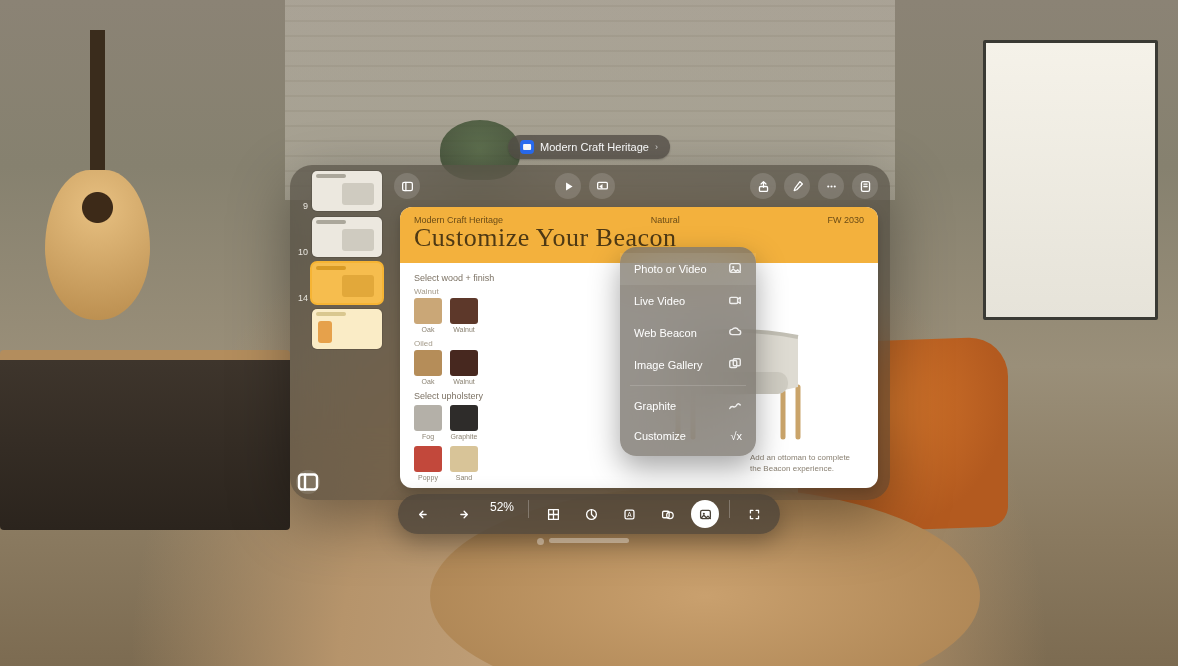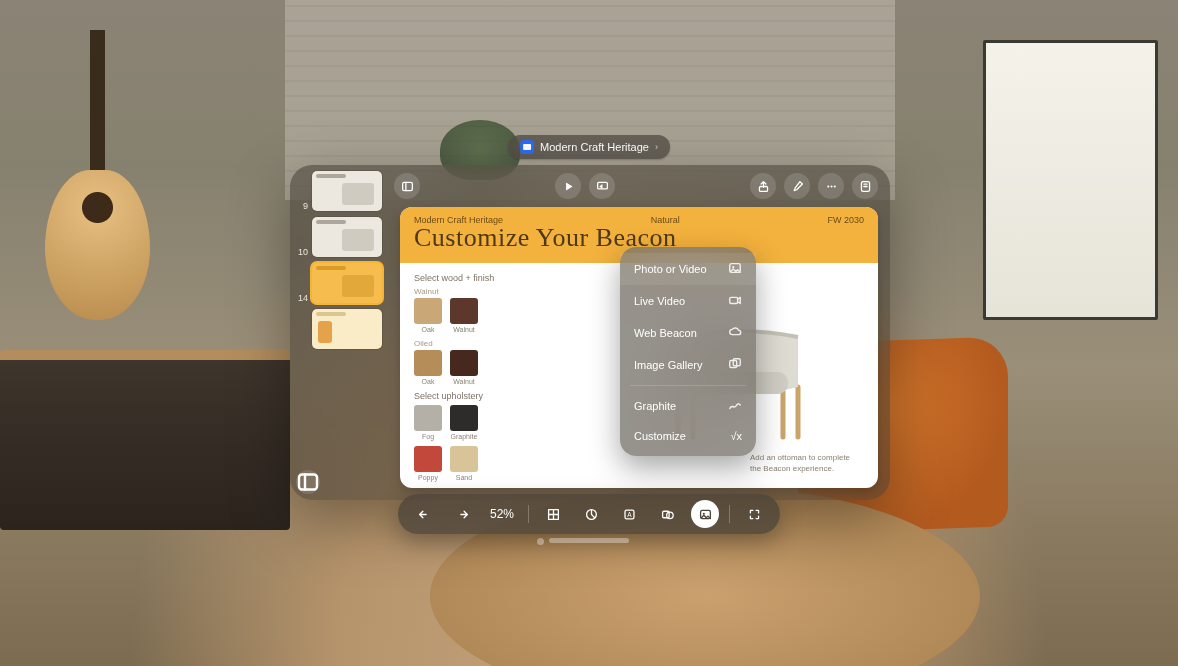--- a/index.html
+++ b/index.html
@@ -156,21 +156,21 @@
     display:flex; align-items:center; justify-content:space-between;
     padding:8px 14px; cursor:default;
   }
   .pop-item.sel { background: rgba(255,255,255,.08); }
   .pop-sep { height:1px; background:rgba(255,255,255,.15); margin:4px 10px;}
   .pic svg{width:14px;height:14px;opacity:.85;}
 
   
   .bottombar {
     position: absolute; left: 50%; top: 494px; transform: translateX(-50%);
-    display:flex; align-items:center; gap:10px;
+    display:flex; gap:10px;
     background: rgba(70,64,56,.72); backdrop-filter: blur(25px);
     border-radius: 22px; padding: 6px 12px;
     box-shadow: 0 8px 25px rgba(0,0,0,.3);
   }
   .bbtn {
     width:28px; height:28px; border-radius:14px;
     display:flex; align-items:center; justify-content:center;
     color:#fff;
   }
   .bbtn.active { background:#fff; color:#4a4338; }

